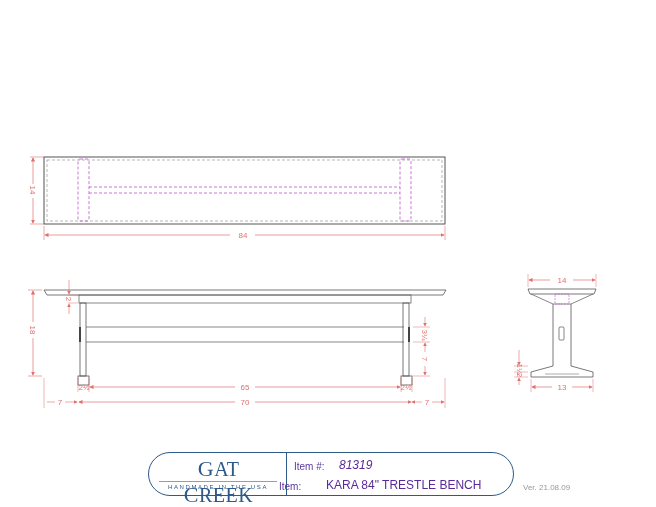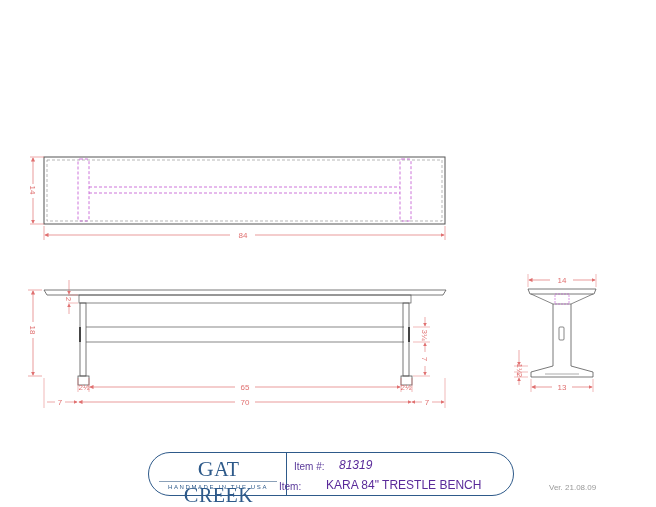--- a/index.html
+++ b/index.html
@@ -6,21 +6,21 @@
   body { width: 656px; height: 507px; position: relative; overflow: hidden; font-family: "Liberation Sans", sans-serif; }
   svg.drawing { position: absolute; left: 0; top: 0; }
   .dim { font-family: "Liberation Sans", sans-serif; font-size: 8px; fill: #e07070; }
   .titleblock { position: absolute; left: 148px; top: 452px; width: 366px; height: 44px; border: 1.5px solid #2e5a8a; border-radius: 22px; box-sizing: border-box; }
   .logo-area { position: absolute; left: 0; top: 0; width: 137px; height: 100%; border-right: 1.5px solid #2e5a8a; }
   .logo-main { position: absolute; left: 12px; top: 3px; width: 115px; text-align: center; color: #2e5a8a; font-family: "Liberation Serif", serif; font-size: 20px; letter-spacing: 0.5px; }
   .logo-main .big { font-size: 22px; }
   .logo-sub { position: absolute; left: 10px; top: 28px; width: 118px; text-align: center; color: #2e5a8a; font-size: 6px; letter-spacing: 1.6px; border-top: 1px solid #8aa0b8; padding-top: 2px; }
   .label { position: absolute; font-size: 10px; color: #5a3a9a; }
   .value { position: absolute; font-size: 12px; color: #5a2a9a; }
-  .version { position: absolute; left: 549px; top: 483px; font-size: 8px; color: #999999; }
+  .version { position: absolute; left: 523px; top: 483px; font-size: 8px; color: #999999; }
 </style>
 </head>
 <body>
 
 <svg class="drawing" width="656" height="507" viewBox="0 0 656 507">
   <defs>
     <marker id="arr" markerWidth="6" markerHeight="6" refX="5" refY="3" orient="auto-start-reverse">
       <path d="M0,0 L6,3 L0,6 z" fill="#e07070"></path>
     </marker>
   </defs>

